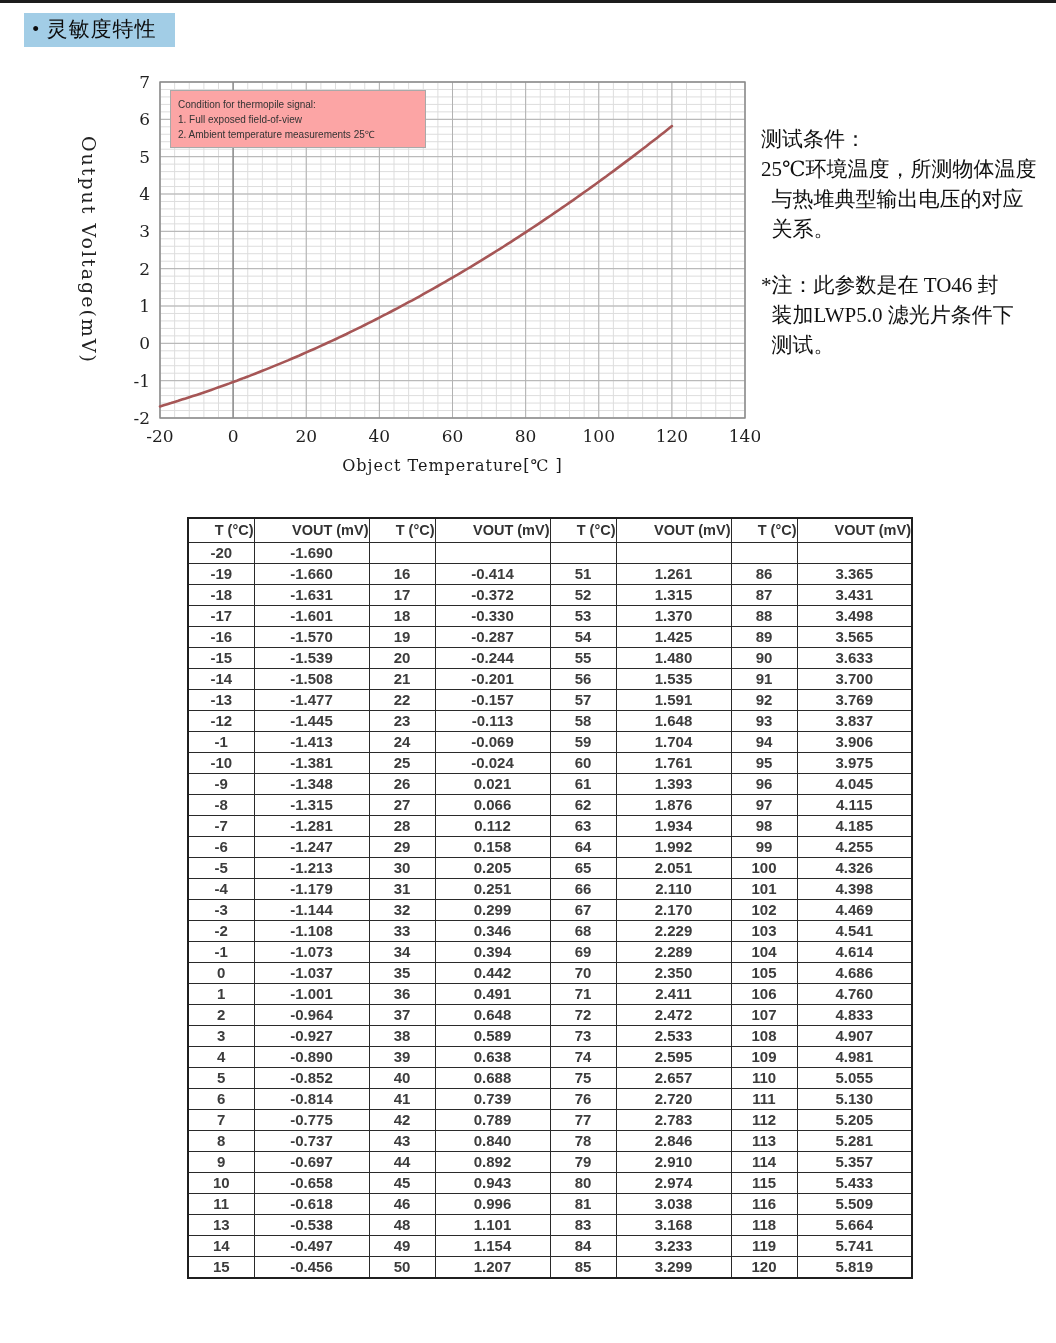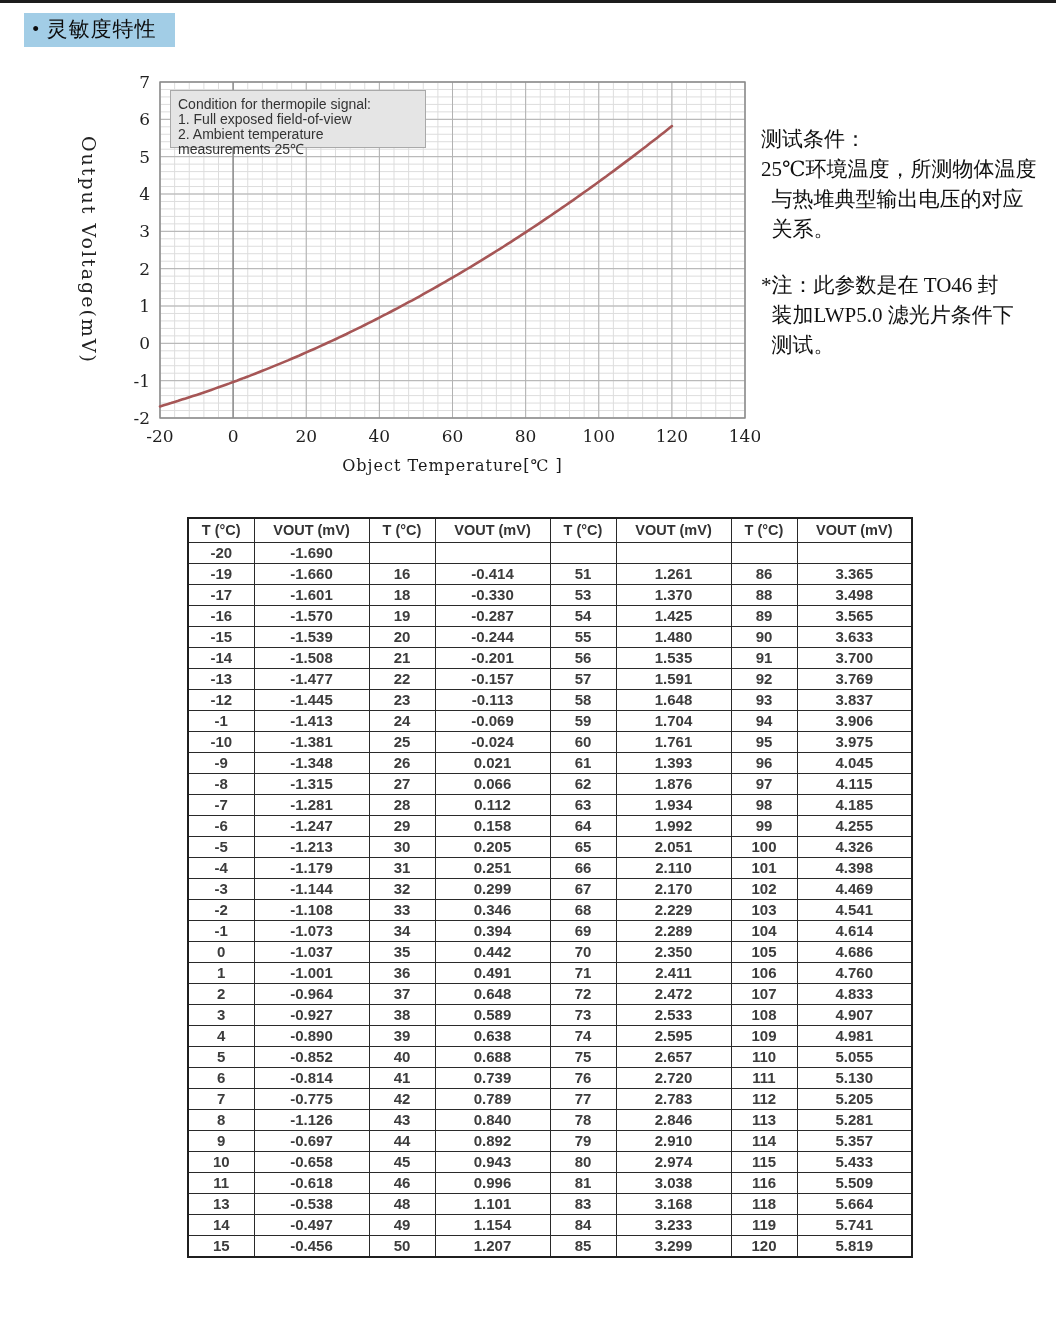--- a/index.html
+++ b/index.html
@@ -11,22 +11,22 @@
   .top-rule{position:absolute;left:0;top:0;width:1056px;height:3px;background:#1c1c1c;}
   .title-badge{
     position:absolute;left:24px;top:13px;background:#a2cde6;color:#0c0c0c;
     font-family:"Liberation Serif","DejaVu Serif",serif;font-size:21px;
     padding:2px 18px 4px 8px;letter-spacing:1px;
   }
   .chart-wrap{position:absolute;left:60px;top:64px;width:700px;height:434px;}
   .chart-wrap svg{position:absolute;left:0;top:0;}
   .cond-box{
     position:absolute;left:110px;top:26px;width:256px;height:58px;
-    background:#e5e5e5;border:1px solid #a9a9a9;box-sizing:border-box;
-    padding:6px 7px 0 7px;font-size:14px;line-height:15px;color:#333;
+    background:#fca5a5;border:1px solid #a9a9a9;box-sizing:border-box;
+    padding:6px 7px 0 7px;font-size:10px;line-height:15px;color:#333;
     font-family:"Liberation Sans",sans-serif;
   }
   .y-axis-label-wrap{
     position:absolute;left:14px;top:18px;height:336px;width:30px;
     display:flex;align-items:center;justify-content:center;
   }
   .y-axis-label{
     writing-mode:vertical-rl;font-family:"DejaVu Serif","Liberation Serif",serif;
     font-size:19px;color:#222;letter-spacing:2px;white-space:pre;
   }
@@ -44,21 +44,21 @@
   table.vout-table{
     position:absolute;left:187px;top:517px;width:724px;
     border-collapse:collapse;table-layout:fixed;
     font-family:"Liberation Sans",sans-serif;font-size:15px;color:#3c3c3c;
     border:2px solid #1f1f1f;
   }
   table.vout-table th,table.vout-table td{
     border:1px solid #2a2a2a;text-align:center;vertical-align:middle;
     padding:0;height:20px;line-height:20px;overflow:hidden;font-weight:bold;
   }
-  table.vout-table th{height:23px;line-height:23px;font-size:14.5px;color:#333;}
+  table.vout-table th{height:23px;line-height:23px;font-size:14.5px;color:#333;text-align:right;}
   col.t-col{width:66px;}
   col.v-col{width:115px;}
 </style>
 </head>
 <body>
 
 <div class="page">
 
   <div class="top-rule"></div>
 
@@ -263,20 +263,30 @@
           <td>-19</td>
           <td>-1.660</td>
           <td>16</td>
           <td>-0.414</td>
           <td>51</td>
           <td>1.261</td>
           <td>86</td>
           <td>3.365</td>
         </tr>
         <tr>
+          <td>-18</td>
+          <td>-1.631</td>
+          <td>17</td>
+          <td>-0.372</td>
+          <td>52</td>
+          <td>1.315</td>
+          <td>87</td>
+          <td>3.431</td>
+        </tr>
+        <tr>
           <td>-17</td>
           <td>-1.601</td>
           <td>18</td>
           <td>-0.330</td>
           <td>53</td>
           <td>1.370</td>
           <td>88</td>
           <td>3.498</td>
         </tr>
         <tr>
@@ -514,21 +524,21 @@
           <td>-0.775</td>
           <td>42</td>
           <td>0.789</td>
           <td>77</td>
           <td>2.783</td>
           <td>112</td>
           <td>5.205</td>
         </tr>
         <tr>
           <td>8</td>
-          <td>-1.126</td>
+          <td>-0.737</td>
           <td>43</td>
           <td>0.840</td>
           <td>78</td>
           <td>2.846</td>
           <td>113</td>
           <td>5.281</td>
         </tr>
         <tr>
           <td>9</td>
           <td>-0.697</td>

